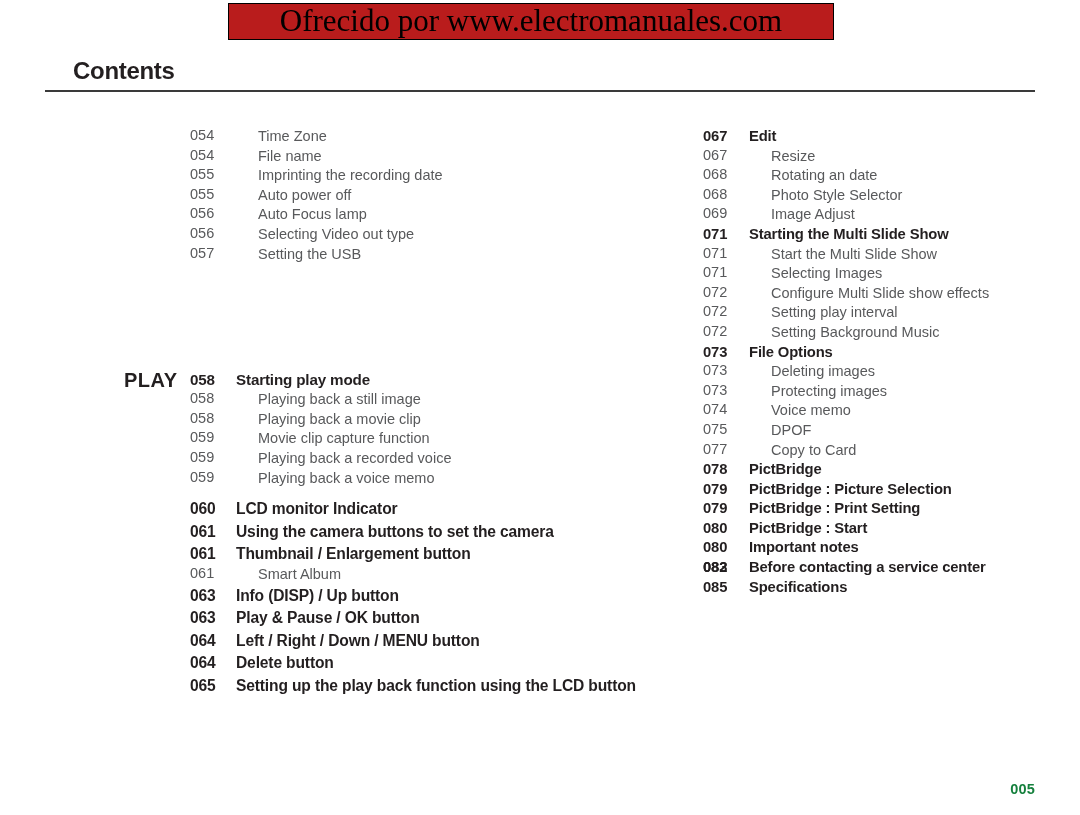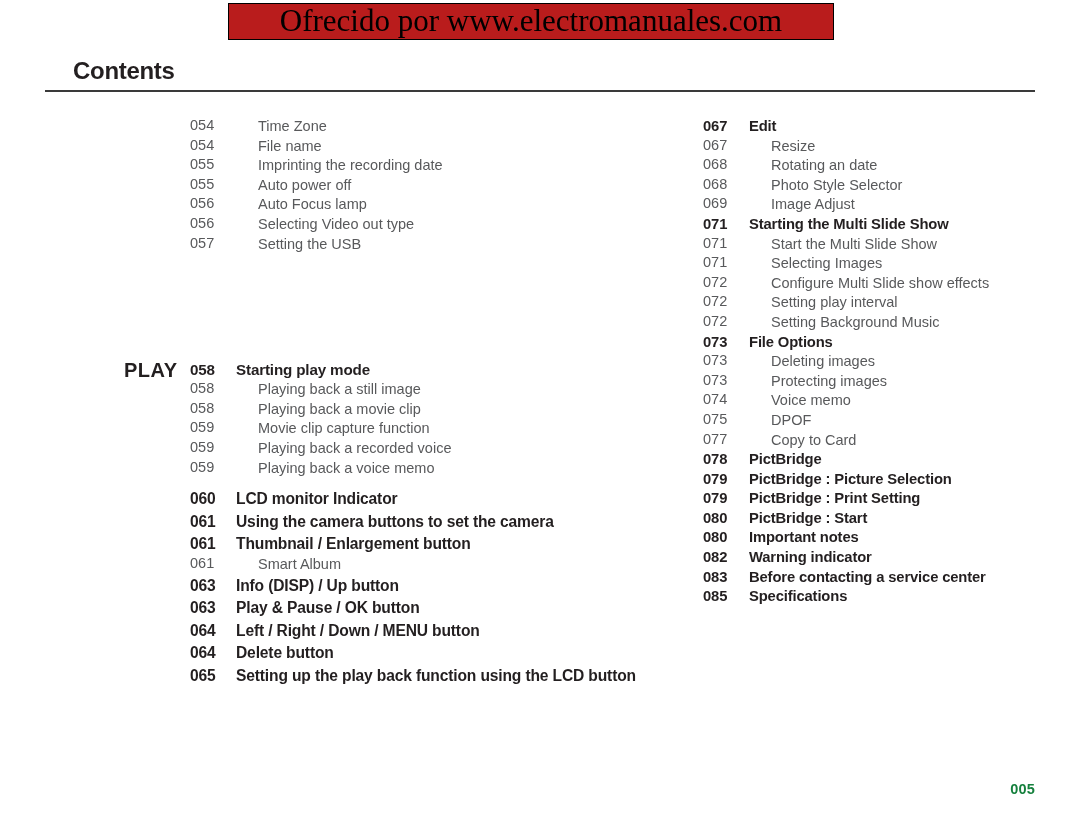--- a/index.html
+++ b/index.html
@@ -51,21 +51,21 @@
   #header-rule {
     position: absolute;
     left: 45px; top: 90px;
     width: 990px; height: 0;
     border-top: 2px solid #3a3a3a;
   }
 
   
   .column {
     position: absolute;
-    top: 117px;
+    top: 127px;
   }
   #left-column  { left: 190px; width: 470px; }
   #right-column { left: 703px; width: 360px; }
 
   
   .toc-row {
     position: relative;
     display: block;
     width: 100%;
   }
@@ -342,21 +342,20 @@
       <div class="toc-row main">
         <span class="pg">080</span>
         <span class="tt">PictBridge : Start</span>
       </div>
       <div class="toc-row main">
         <span class="pg">080</span>
         <span class="tt">Important notes</span>
       </div>
       <div class="toc-row main">
         <span class="pg">082</span>
-        <span class="tt">Warning indicator</span>
       </div>
       <div class="toc-row main">
         <span class="pg">083</span>
         <span class="tt">Before contacting a service center</span>
       </div>
       <div class="toc-row main">
         <span class="pg">085</span>
         <span class="tt">Specifications</span>
       </div>
     </div>

